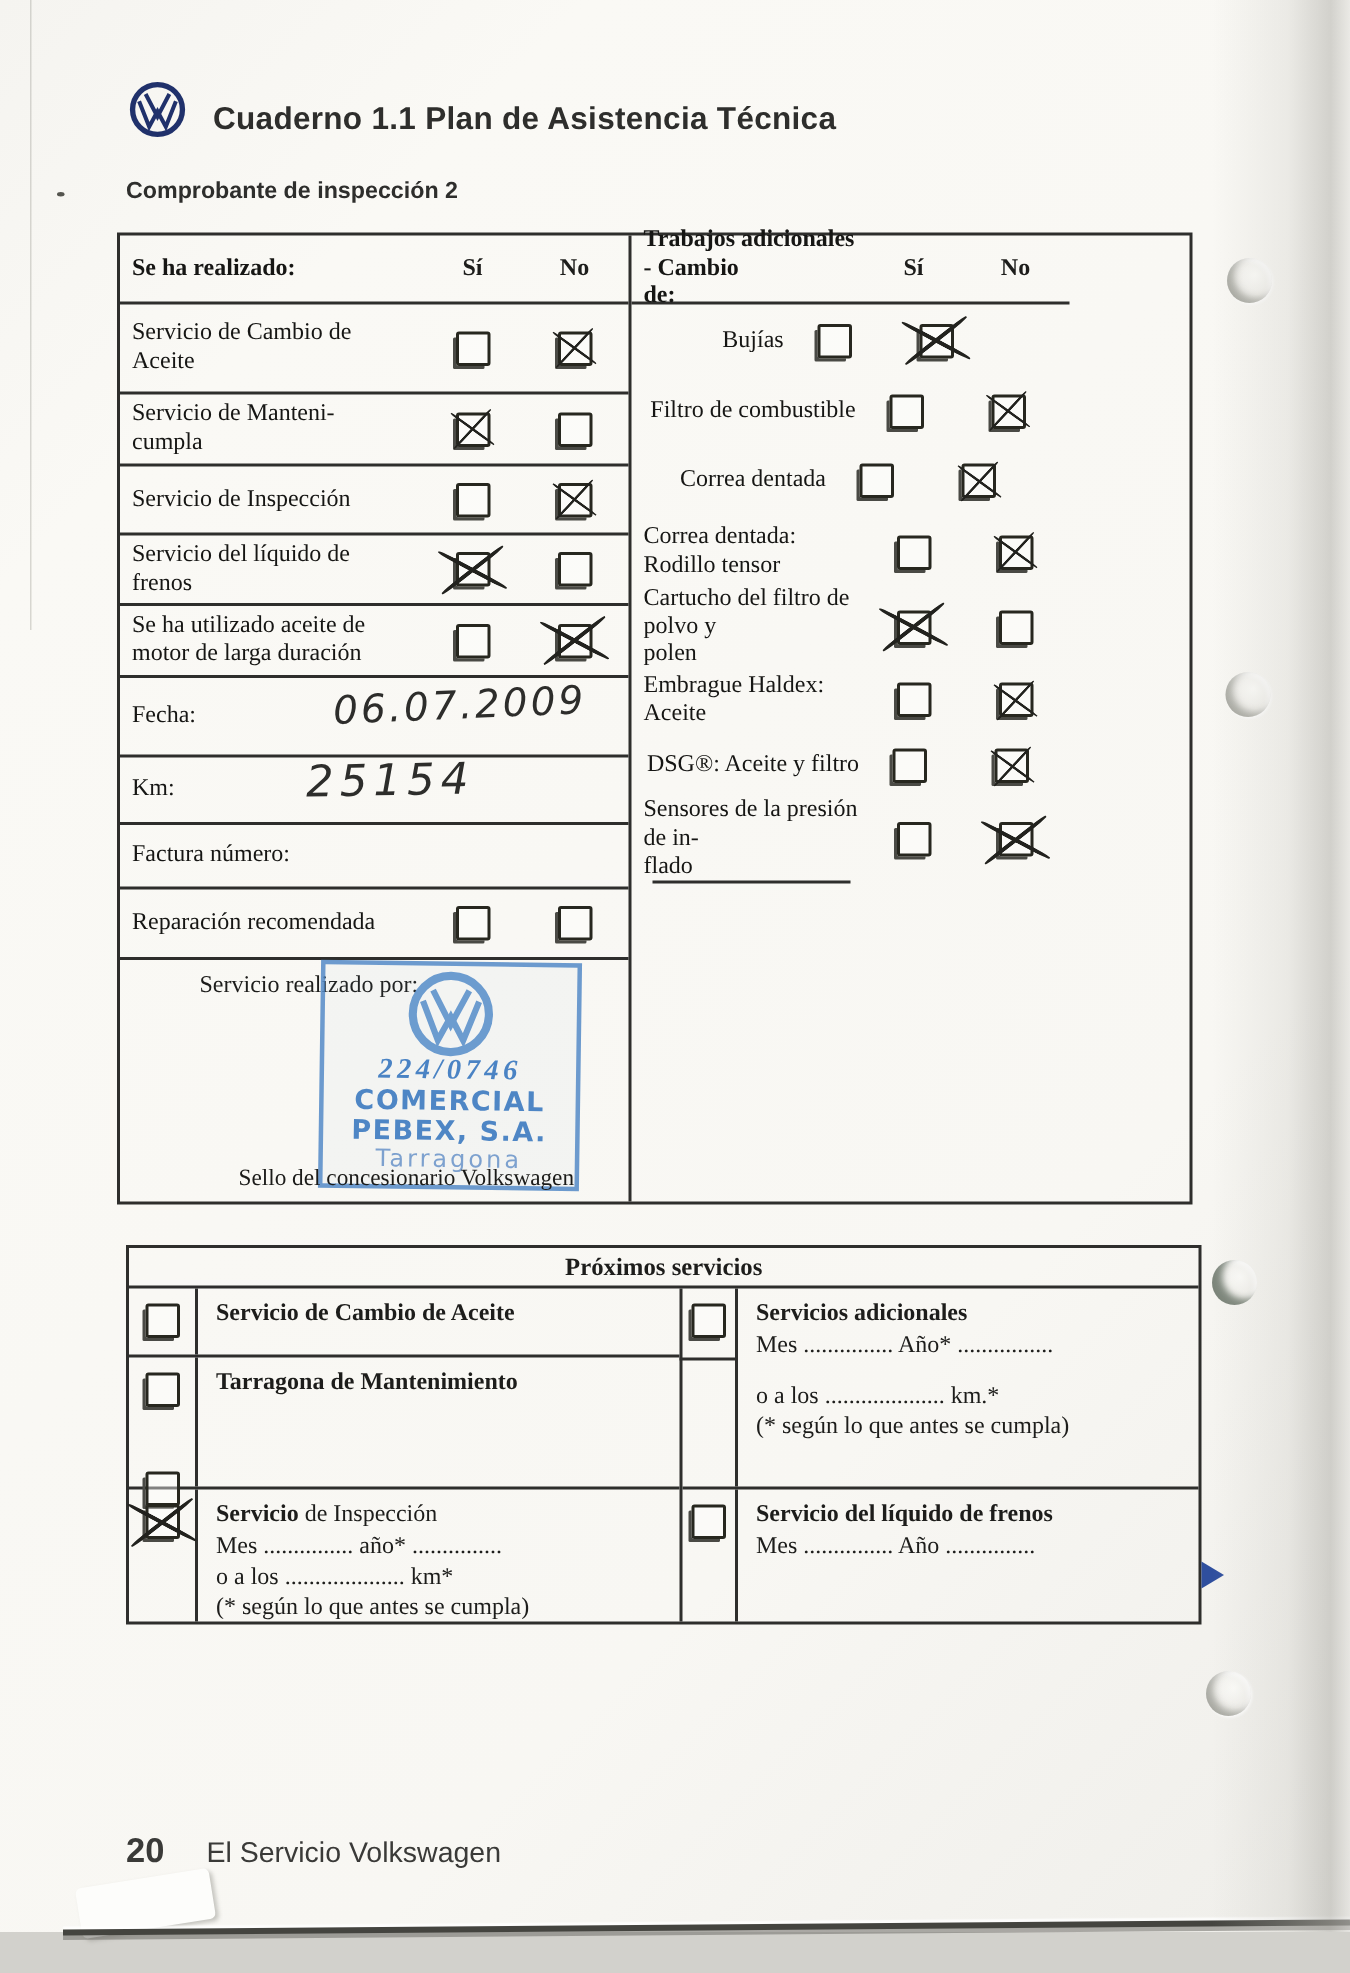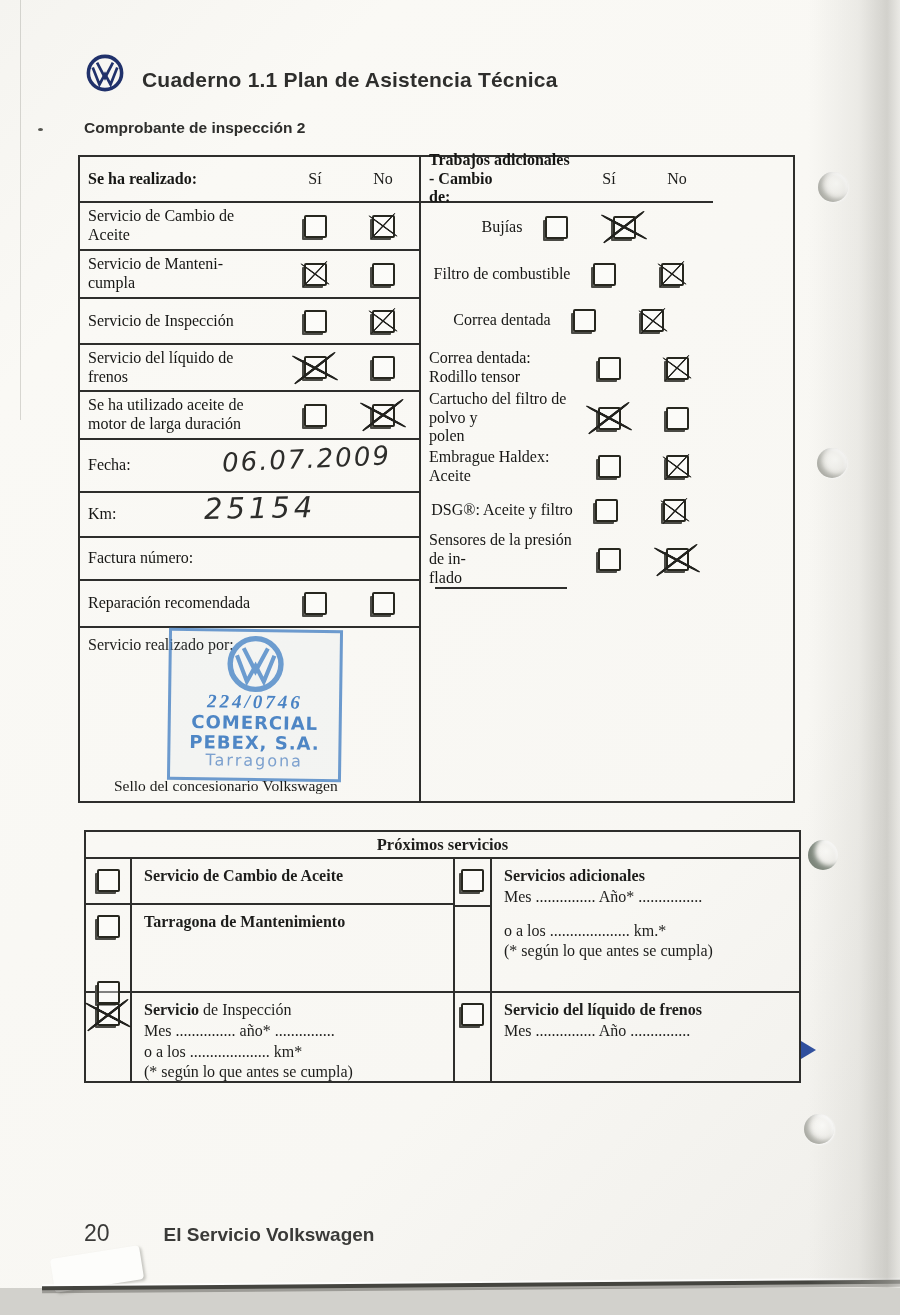--- a/index.html
+++ b/index.html
@@ -39,38 +39,38 @@
   .tbl{position:absolute;border:2px solid #2e2e2c;background:transparent;box-sizing:border-box;}
   .insp{left:78px;top:155px;width:717px;height:648px;display:flex;}
   .col-left{width:339px;border-right:2px solid #2e2e2c;display:flex;flex-direction:column;}
   .col-right{width:292px;display:flex;flex-direction:column;align-items:center;}
   .row{display:flex;align-items:center;box-sizing:border-box;padding-left:8px;position:relative;}
   .bb{border-bottom:2px solid #2e2e2c;}
   .lbl{flex:1;font-size:16px;line-height:1.18;white-space:pre-line;color:#161614;}
   .hdr .lbl{font-weight:bold;}
   .slots{display:flex;width:136px;margin-right:2px;flex:none;}
   .slot{width:68px;display:flex;justify-content:center;align-items:center;}
-  .colhead{font-weight:normal;font-size:16px;}
+  .colhead{font-weight:bold;font-size:16px;}
 
   
   .cb{position:relative;width:19px;height:19px;border:2.5px solid #27271f;border-radius:2px;box-sizing:content-box;
       box-shadow:-3px 3px 0 -1px #4a4a45;background:rgba(255,255,255,.4);flex:none;}
   .cb i{display:none;position:absolute;left:50%;top:50%;width:36px;height:0;border-top:2.6px solid #22221e;border-radius:40%;}
   .cb[data-checked="true"] i.x1{display:block;transform:translate(-50%,-50%) rotate(36deg);}
   .cb[data-checked="true"] i.x2{display:block;transform:translate(-50%,-50%) rotate(-47deg);}
   .cb.big i{width:52px;border-top-width:3px;}
   .cb.big i.x1{transform:translate(-50%,-50%) rotate(28deg) !important;}
   .cb.big i.x2{transform:translate(-50%,-50%) rotate(-38deg) !important;}
 
   .hand{position:absolute;font-family:"DejaVu Sans",sans-serif;font-style:italic;color:#2d2d2b;pointer-events:none;}
   .hand.fecha{left:142px;top:4px;font-size:26px;letter-spacing:2px;transform:rotate(-2.5deg);}
   .hand.km{left:124px;top:-2px;font-size:29px;letter-spacing:4px;transform:rotate(-1deg);}
 
   
-  .realizado{flex:1;position:relative;padding:8px 0 0 8px;box-sizing:border-box;}
+  .realizado{flex:1;position:relative;padding:8px 0 0 8px;box-sizing:border-box;margin-left:45px;}
   .stamp{position:absolute;left:88px;top:1px;width:168px;height:146px;border:3px solid rgba(74,131,196,.8);
          transform:rotate(.8deg);display:flex;flex-direction:column;align-items:center;background:rgba(130,170,215,.05);}
   .stamp .vw-logo{width:58px;height:58px;color:#5a90cb;opacity:.88;margin-top:3px;}
   .stamp-num{font-family:"Liberation Serif",serif;font-style:italic;font-weight:bold;font-size:19px;letter-spacing:3px;color:#4a83c4;margin-top:-2px;}
   .stamp-l1,.stamp-l2{font-family:"DejaVu Sans",sans-serif;font-weight:bold;font-size:18px;letter-spacing:1px;color:#4e86c5;line-height:1.12;}
   .stamp-l3{font-family:"DejaVu Sans",sans-serif;font-size:16px;color:rgba(95,140,198,.8);letter-spacing:2px;line-height:1.05;}
   .stamp-caption{position:absolute;left:34px;bottom:6px;font-size:15.5px;color:#1b1b19;}
 
   
   .garantia{flex:1;position:relative;}
@@ -89,22 +89,22 @@
   .cbcol-r{width:37px;}
   .pt-right .pt-row.first .cbcol::after{content:"";position:absolute;left:-2px;right:0;top:46px;border-top:2px solid #2e2e2c;}
   .ptc{flex:1;padding:7px 6px 0 12px;font-size:16px;line-height:1.3;}
   .ptc .t{font-weight:bold;}
   .ptc .ln{white-space:pre-line;}
   .gap-top{margin-top:13px;}
   .cb2{margin-top:43px;}
 
   
   .footer{position:absolute;left:84px;top:1220px;display:flex;align-items:baseline;font-family:"Liberation Sans",sans-serif;color:#3a3a38;}
-  .pageno{font-size:23px;font-weight:normal;}
-  .foottxt{font-size:19px;font-weight:bold;margin-left:54px;}
+  .pageno{font-size:23px;font-weight:bold;}
+  .foottxt{font-size:19px;font-weight:normal;margin-left:28px;}
 
   .marker{position:absolute;left:801px;top:1041px;width:0;height:0;border-left:15px solid #2f4f9e;border-top:9px solid transparent;border-bottom:9px solid transparent;}
   .smudge{position:absolute;left:38px;top:128px;width:5px;height:3px;background:#55554f;border-radius:50%;}
 </style>
 </head>
 <body>
 
 <div class="page">
   <div class="fold-line"></div>
   <div class="smudge"></div>
@@ -126,21 +126,21 @@
         <div class="lbl">Se ha realizado:</div>
         <div class="slots">
           <div class="slot">
               <span class="colhead">Sí</span>
             </div>
           <div class="slot">
               <span class="colhead">No</span>
             </div>
         </div>
       </div>
-      <div class="row bb" style="height:48px">
+      <div class="row bb" style="height:60px">
         <div class="lbl">Servicio de Cambio de
 Aceite</div>
         <div class="slots">
           <div class="slot">
               <span class="cb" data-checked="false"></span>
             </div>
           <div class="slot">
               <span class="cb" data-checked="true">
                 <i class="x1"></i>
                 <i class="x2"></i>

